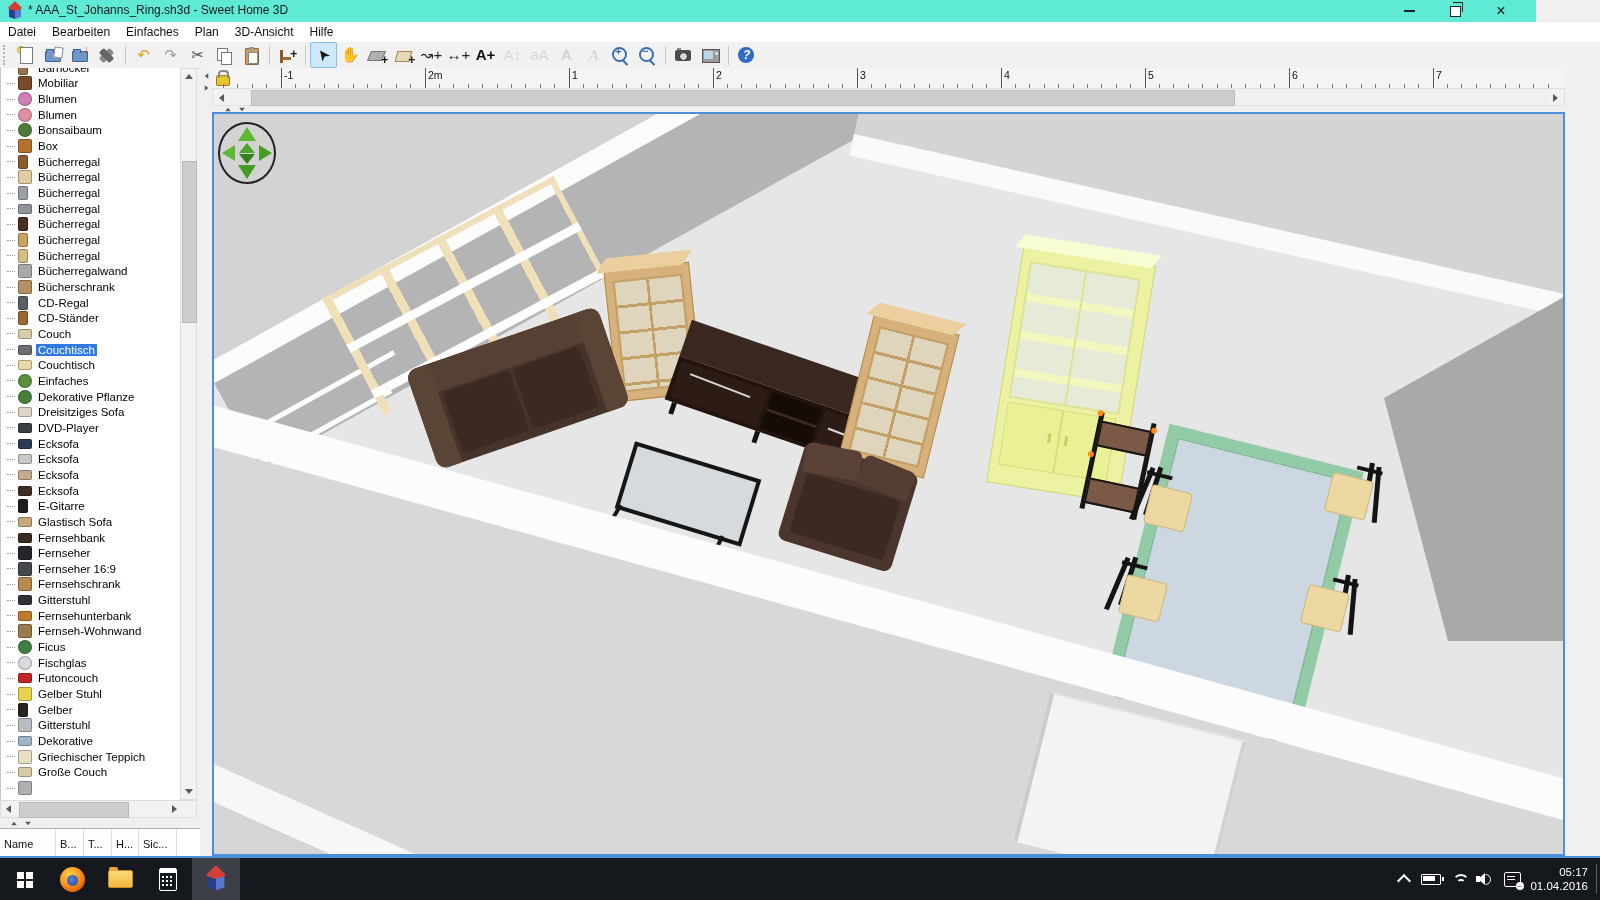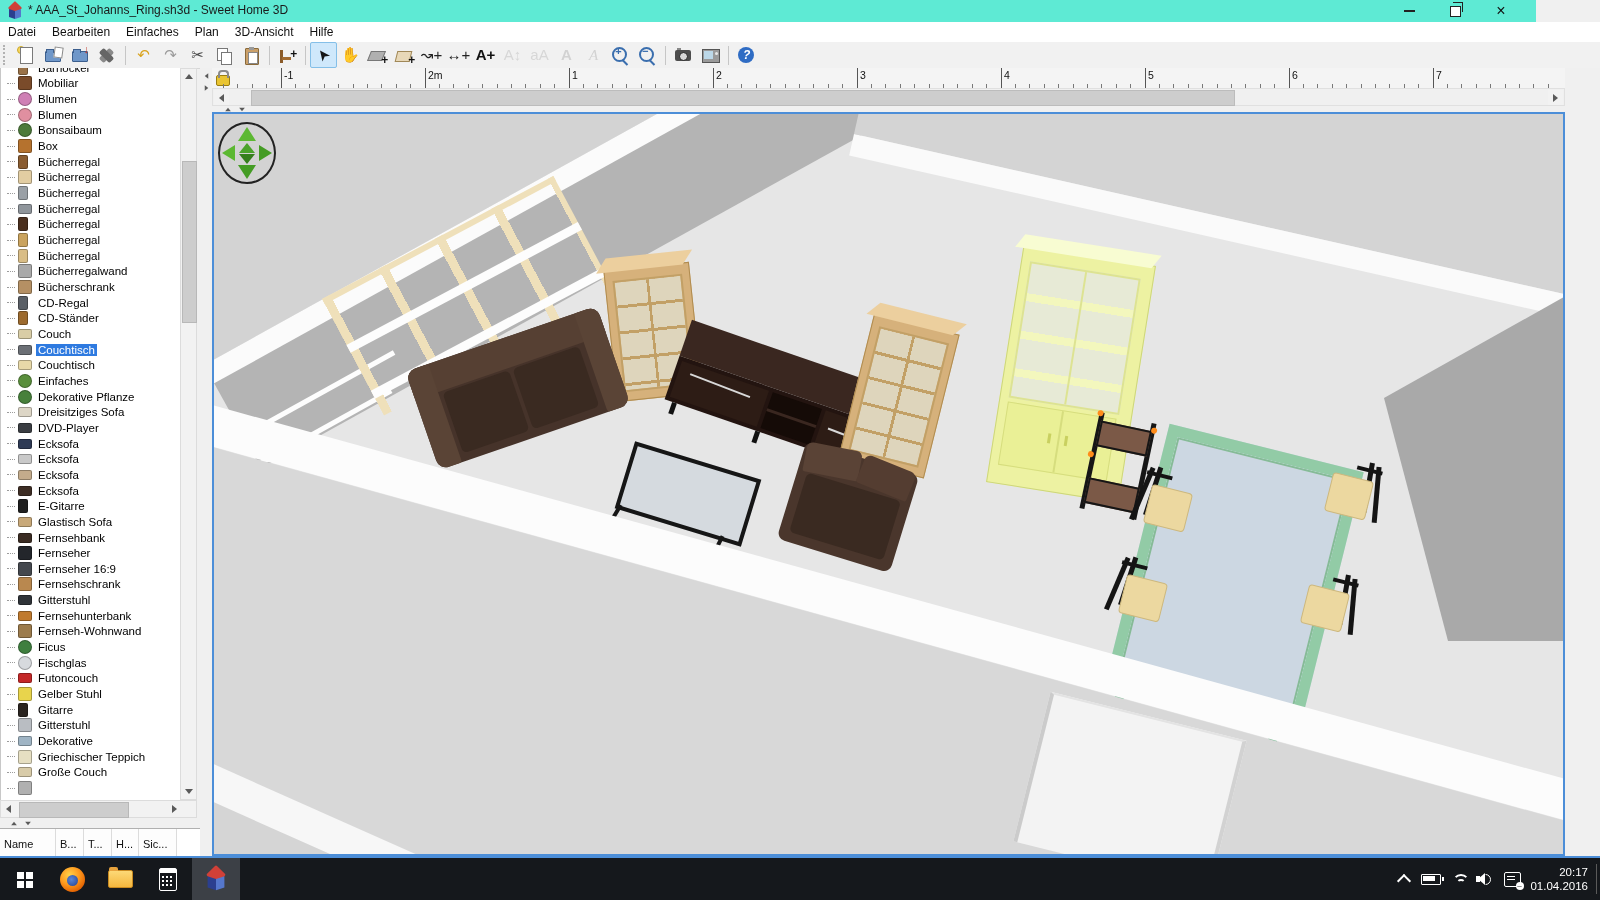--- a/index.html
+++ b/index.html
@@ -523,21 +523,21 @@
       <li class="cat">
         <span class="si wide" style="background: rgb(196, 39, 39);"></span>
         <span class="lbl">Futoncouch</span>
       </li>
       <li class="cat">
         <span class="si sq" style="background: rgb(232, 212, 76);"></span>
         <span class="lbl">Gelber Stuhl</span>
       </li>
       <li class="cat">
         <span class="si tall" style="background: rgb(42, 36, 32);"></span>
-        <span class="lbl">Gitarre</span>
+        <span class="lbl">Gelber</span>
       </li>
       <li class="cat">
         <span class="si sq" style="background: rgb(185, 189, 194);"></span>
         <span class="lbl">Gitterstuhl</span>
       </li>
       <li class="cat">
         <span class="si wide" style="background: rgb(159, 180, 196);"></span>
         <span class="lbl">Dekorative</span>
       </li>
       <li class="cat">
@@ -854,17 +854,17 @@
     </div>
   <div class="tray" id="tr-vol">
       <div class="vol">
         <i></i>
       </div>
     </div>
   <div class="tray" id="tr-ac">
       <div class="ac"></div>
     </div>
   <div class="tray" id="tr-clock">
-    <span>20:17</span>
+    <span>05:17</span>
     <span>01.04.2016</span>
   </div>
   <div id="tb-edge"></div>
 </div>
 
 </body></html>

